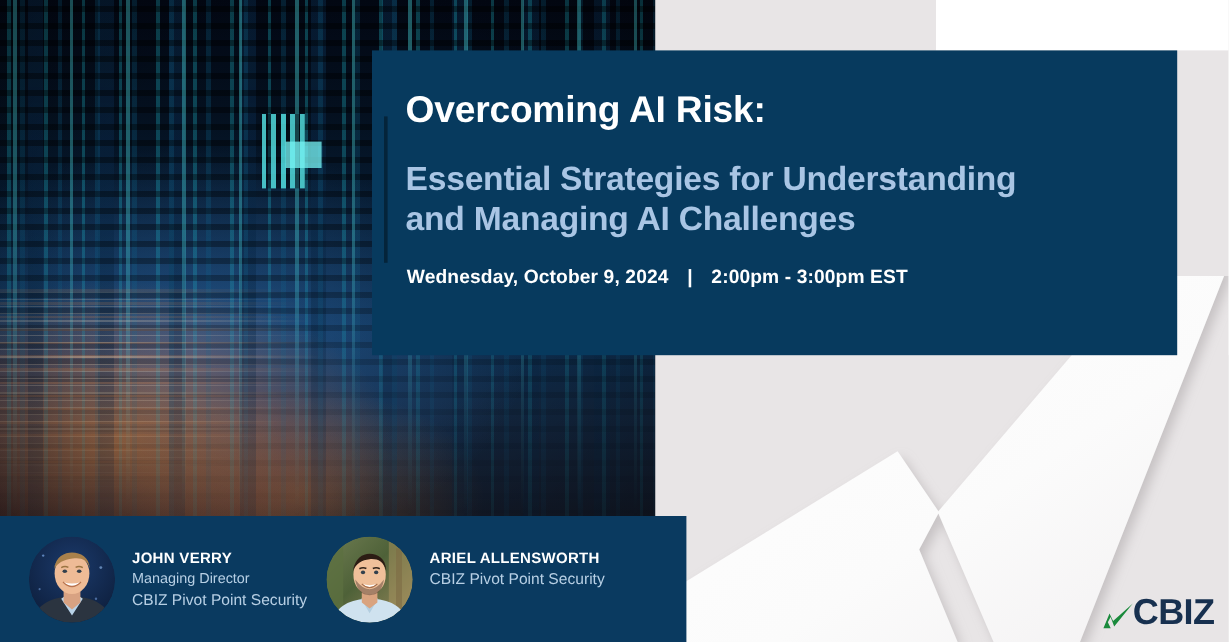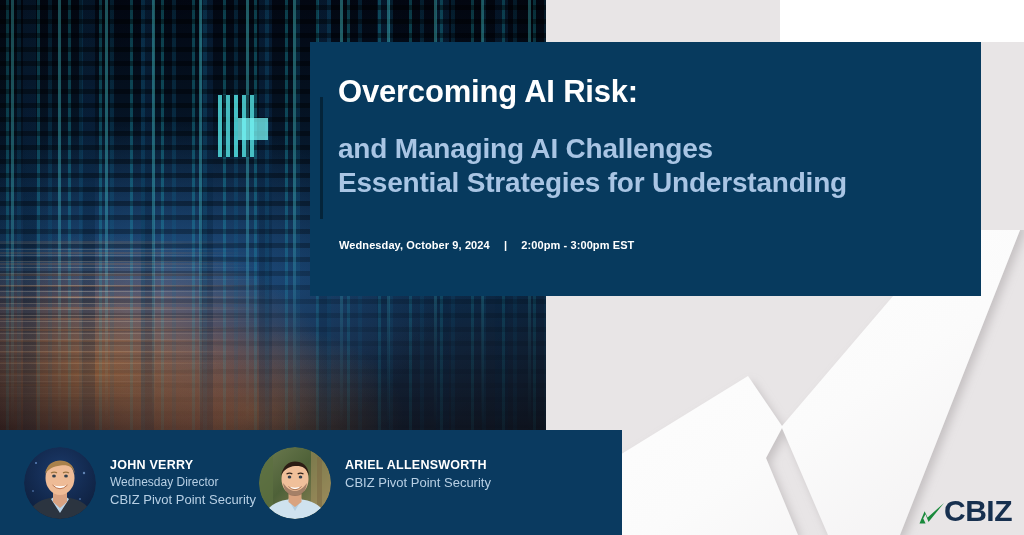--- a/index.html
+++ b/index.html
@@ -121,34 +121,33 @@
     color:#ffffff;font-size:31px;font-weight:bold;letter-spacing:-.2px;
     line-height:1.1;white-space:nowrap;text-align:center;
   }
   .title-sub{
     position:absolute;left:28px;top:90px;width:632px;
     color:#a9c5e4;font-size:28px;font-weight:bold;letter-spacing:-.2px;
     line-height:1.22;
   }
   .title-date{
     position:absolute;left:29px;top:181px;
-    color:#ffffff;font-size:11px;font-weight:bold;letter-spacing:.1px;
+    color:#ffffff;font-size:16px;font-weight:bold;letter-spacing:.1px;
     white-space:nowrap;
-    margin-top:16px;
   }
   .title-date .sep{display:inline-block;padding:0 11px;color:#ffffff;}
 
   
   .speakers{
-    position:absolute;left:0;top:430px;width:622px;height:105px;
+    position:absolute;left:0;top:430px;width:572px;height:105px;
     background:#0a3a60;
   }
   .speaker{position:absolute;top:17px;display:flex;align-items:flex-start;}
   .speaker.s1{left:24px;}
-  .speaker.s2{left:259px;}
+  .speaker.s2{left:272px;}
   .avatar{
     width:72px;height:72px;border-radius:50%;overflow:hidden;position:relative;
     flex:0 0 auto;
   }
   .avatar svg{display:block;}
   .sp-text{margin-left:14px;padding-top:9px;}
   .sp-name{color:#ffffff;font-size:12.5px;font-weight:bold;letter-spacing:.25px;line-height:1.45;}
   .sp-role{color:#b7cfe4;font-size:12px;line-height:1.42;}
   .sp-org{color:#b7cfe4;font-size:13px;line-height:1.42;}
 
@@ -190,22 +189,22 @@
     <div class="glowblock"></div>
     <div class="glowblock2"></div>
     <div class="streaks"></div>
     <div class="vignette"></div>
   </div>
 
   <div class="title-panel">
     <div class="tick"></div>
     <div class="title-main">Overcoming AI Risk:</div>
     <div class="title-sub">
+      <div>Essential Strategies for Understanding</div>
       <div>and Managing AI Challenges</div>
-      <div>Essential Strategies for Understanding</div>
     </div>
     <div class="title-date">
       <span>Wednesday, October 9, 2024</span>
       <span class="sep">|</span>
       <span>2:00pm - 3:00pm EST</span>
     </div>
   </div>
 
   <div class="speakers">
 
@@ -244,21 +243,21 @@
             <path d="M27 26 q3 -1.6 6 -0.2" stroke="#9b7442" stroke-width="1.3" fill="none"></path>
             <path d="M39 25.8 q3 -1.4 6 0.2" stroke="#9b7442" stroke-width="1.3" fill="none"></path>
 
             <path d="M28.5 38 q7.5 7 15 0 q-7.5 2.6 -15 0 Z" fill="#ffffff"></path>
             <path d="M28.5 38 q7.5 7.5 15 0" stroke="#b9744f" stroke-width="1" fill="none"></path>
           </g>
         </svg>
       </div>
       <div class="sp-text">
         <div class="sp-name">JOHN VERRY</div>
-        <div class="sp-role">Wednesday Director</div>
+        <div class="sp-role">Managing Director</div>
         <div class="sp-org">CBIZ Pivot Point Security</div>
       </div>
     </div>
 
     <div class="speaker s2">
       <div class="avatar">
         <svg width="72" height="72" viewBox="0 0 72 72" xmlns="http://www.w3.org/2000/svg">
           <defs>
             <clipPath id="c2">
                 <circle cx="36" cy="36" r="36"></circle>

